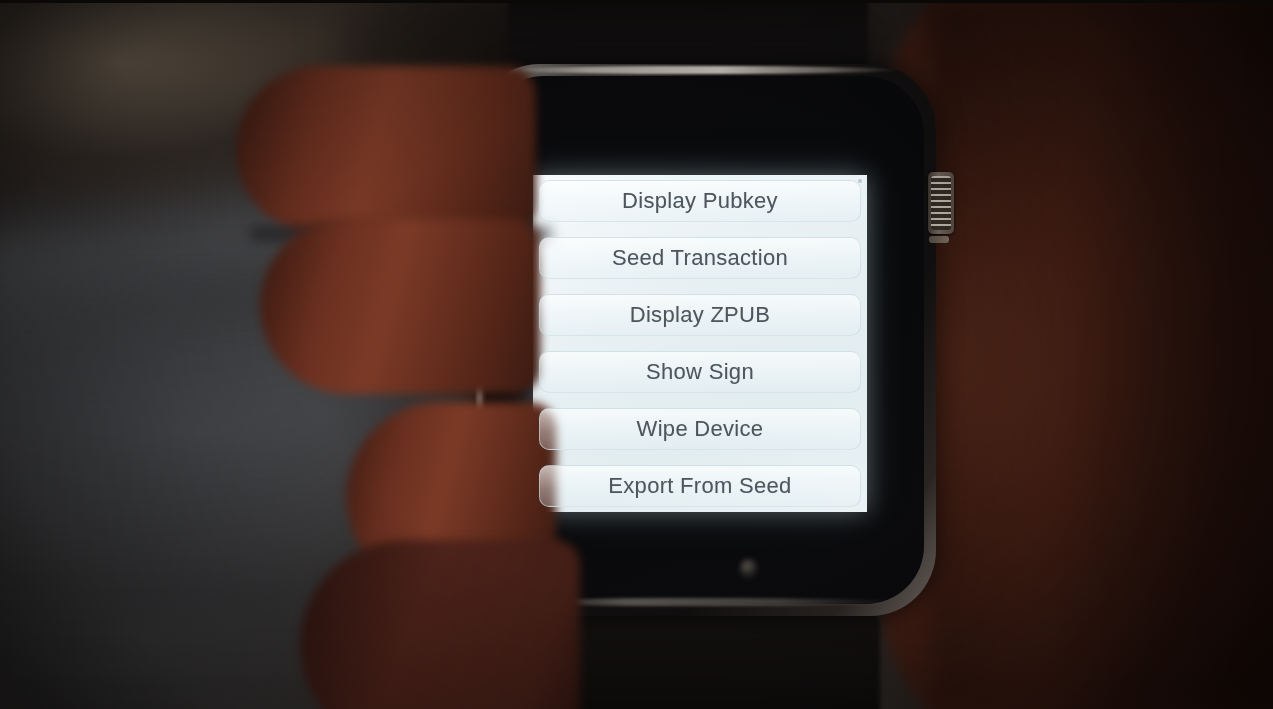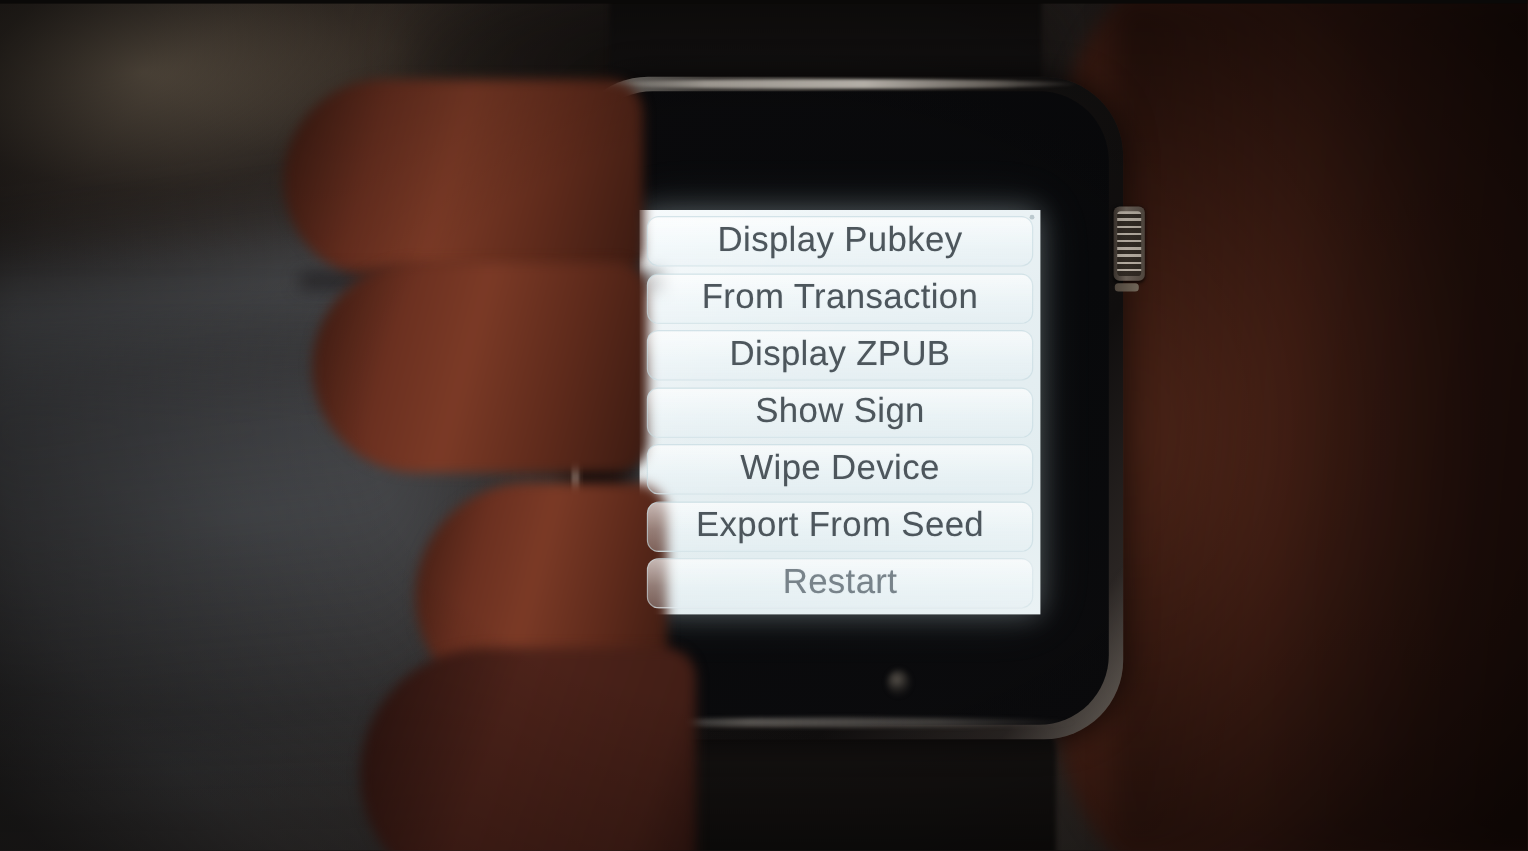--- a/index.html
+++ b/index.html
@@ -238,21 +238,21 @@
   .menu-item {
     position: relative;
     height: 40px;
     border-radius: 10px;
     border: 1px solid rgba(196,216,222,0.62);
     background: linear-gradient(180deg, rgba(255,255,255,0.68) 0%, rgba(243,250,252,0.42) 55%, rgba(228,240,244,0.30) 100%);
     display: flex;
     align-items: center;
     justify-content: center;
     color: #4d565c;
-    font-size: 29px;
+    font-size: 22px;
     letter-spacing: 0.3px;
     white-space: nowrap;
     text-shadow: 0 0 1px rgba(120,140,150,0.28);
   }
   .menu-item.dim {
     color: #78838a;
     border-color: rgba(205,222,228,0.55);
   }
   .menu-item .label {
     line-height: 1;
@@ -311,42 +311,39 @@
     <div class="screen-glare"></div>
     <div class="screen-dot"></div>
 
     <div class="menu soft">
 
       <div class="menu-item">
         <span class="label">Display Pubkey</span>
       </div>
 
       <div class="menu-item">
-        <span class="label">From Transaction</span>
+        <span class="label">Seed Transaction</span>
       </div>
 
       <div class="menu-item">
         <span class="label">Display ZPUB</span>
       </div>
 
       <div class="menu-item">
         <span class="label">Show Sign</span>
       </div>
 
       <div class="menu-item">
         <span class="label">Wipe Device</span>
       </div>
 
       <div class="menu-item">
         <span class="label">Export From Seed</span>
       </div>
 
-      <div class="menu-item dim">
-        <span class="label">Restart</span>
-      </div>
 
     </div>
   </div>
 
   <div class="home-btn"></div>
 
   <div class="finger f1"></div>
   <div class="finger-gap"></div>
   <div class="finger f2"></div>
   <div class="finger f3"></div>

